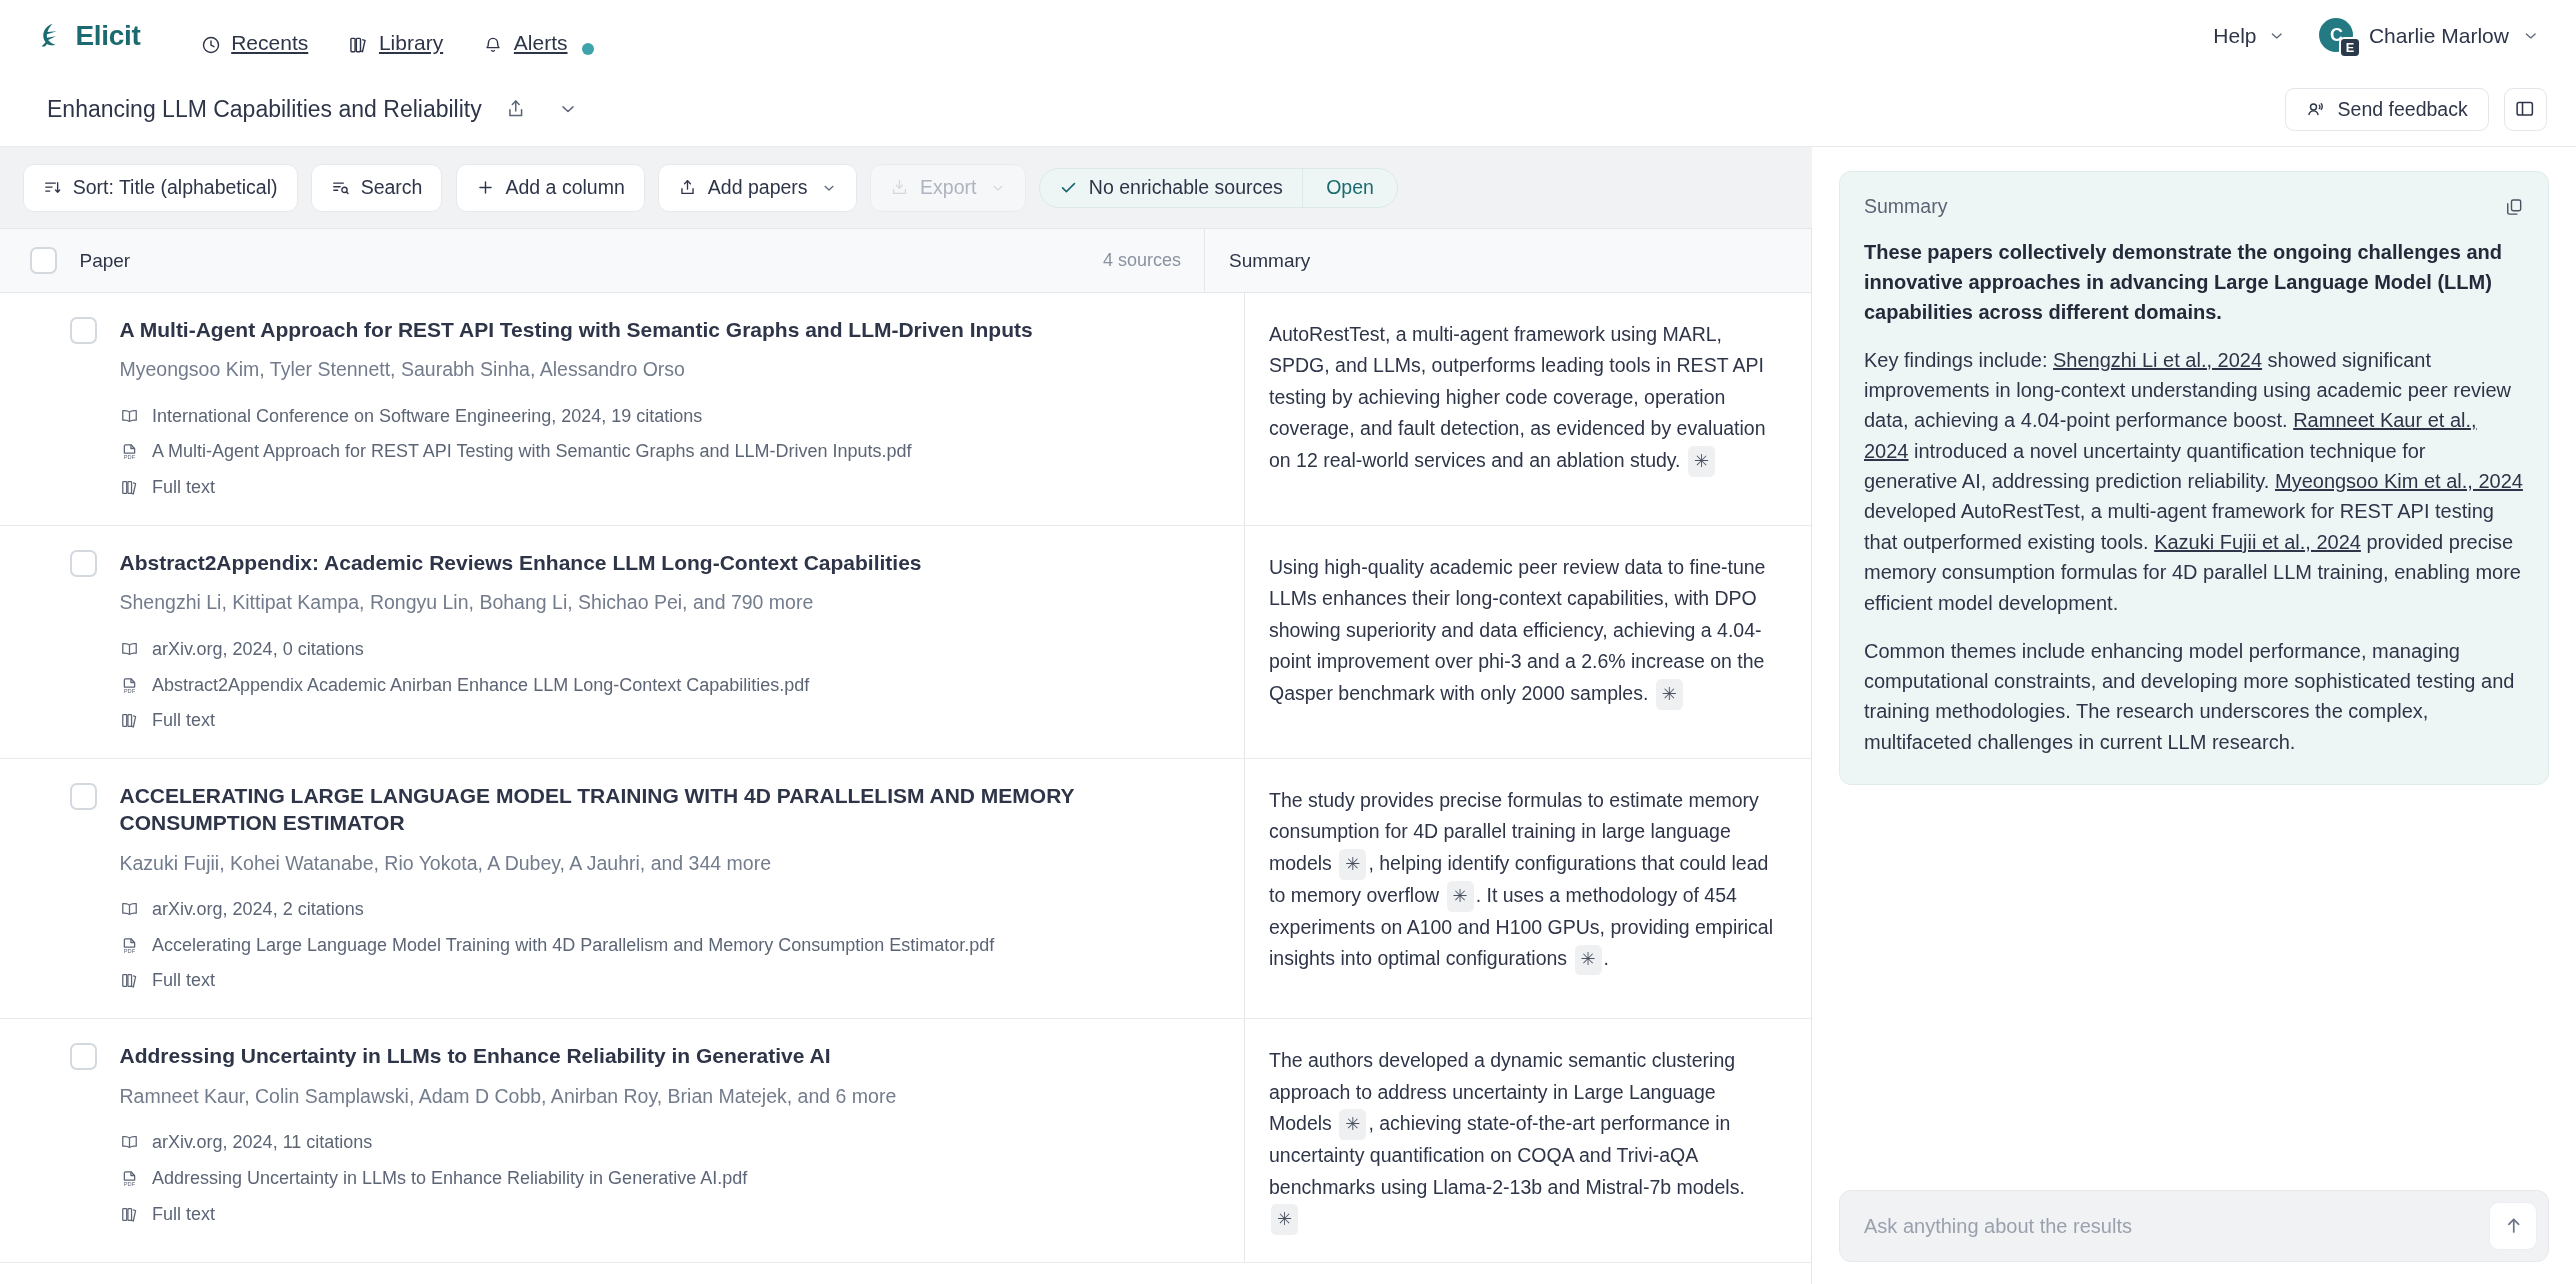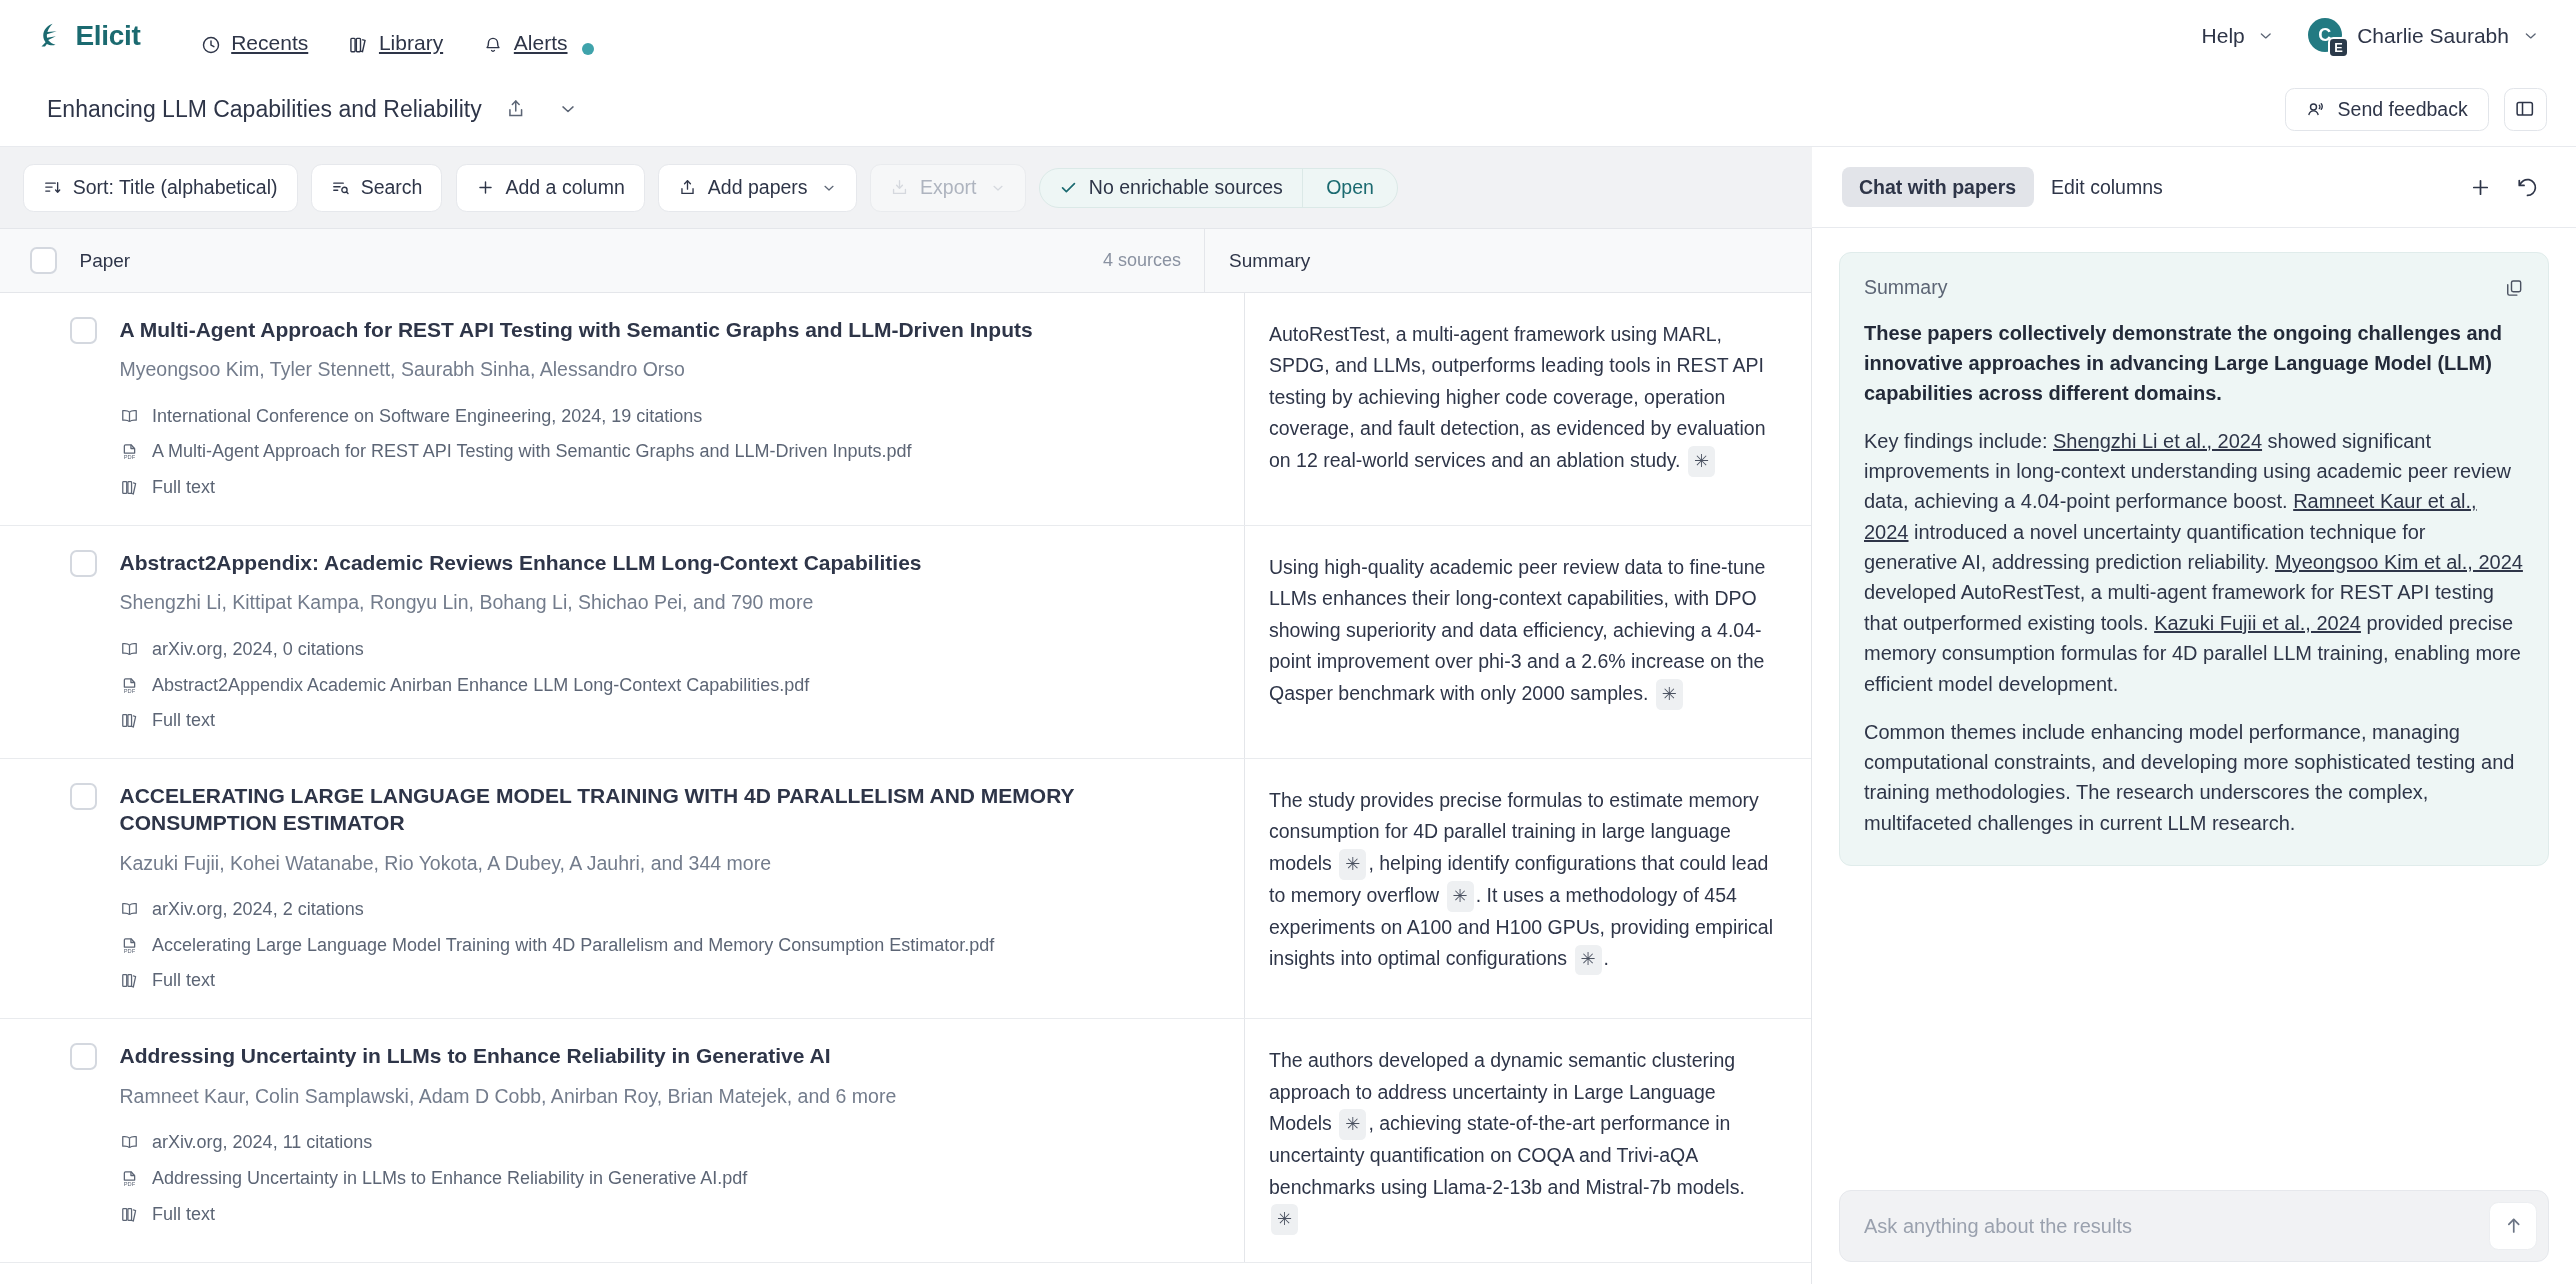--- a/index.html
+++ b/index.html
@@ -221,21 +221,21 @@
       <svg width="17.5" height="17.5" viewBox="0 0 24 24" fill="none" stroke="#5c6575" stroke-width="1.8">
           <path d="M6 9.5l6 5.5 6-5.5" stroke-linecap="round" stroke-linejoin="round"></path>
         </svg>
     </div>
 
     <div class="account">
       <div class="avatar-wrap">
         <div class="avatar">C</div>
         <div class="avatar-badge">E</div>
       </div>
-      <span class="account-name">Charlie Saurabh</span>
+      <span class="account-name">Charlie Marlow</span>
       <svg width="17.5" height="17.5" viewBox="0 0 24 24" fill="none" stroke="#5c6575" stroke-width="1.8">
           <path d="M6 9.5l6 5.5 6-5.5" stroke-linecap="round" stroke-linejoin="round"></path>
         </svg>
     </div>
   </div>
 
   <div class="titlebar">
     <span class="doc-title">Enhancing LLM Capabilities and Reliability</span>
     <button class="icon-btn">
       <svg width="21.5" height="21.5" viewBox="0 0 24 24" fill="none" stroke="#5c6575" stroke-width="1.7">
@@ -495,36 +495,20 @@
               <div class="td-sum">
                 <div class="sum-text">The authors developed a dynamic semantic clustering approach to address uncertainty in Large Language Models <span class="cite">✳</span>, achieving state-of-the-art performance in uncertainty quantification on COQA and Trivi-aQA benchmarks using Llama-2-13b and Mistral-7b models. <span class="cite">✳</span></div>
               </div>
             </div>
           </div>
         <div class="table-filler"></div>
       </div>
     </div>
 
     <div class="right-pane">
-      <div class="rp-tabs">
-        <div class="rp-tab active">Chat with papers</div>
-        <div class="rp-tab">Edit columns</div>
-        <div class="gap"></div>
-        <div class="rp-icon">
-          <svg width="23" height="23" viewBox="0 0 24 24" fill="none" stroke="#2e3548" stroke-width="1.8">
-              <path d="M12 5v14M5 12h14" stroke-linecap="round"></path>
-            </svg>
-        </div>
-        <div class="rp-icon">
-          <svg width="23" height="23" viewBox="0 0 24 24" fill="none" stroke="#2e3548" stroke-width="1.8">
-            <path d="M4 9.5A8.3 8.3 0 1112 20.3" stroke-linecap="round"></path>
-            <path d="M3.4 4.8v5h5" stroke-linecap="round" stroke-linejoin="round"></path>
-          </svg>
-        </div>
-      </div>
 
       <div class="rp-scroll">
         <div class="summary-card">
           <div class="sc-head">
             <span class="sc-title">Summary</span>
             <span class="sc-copy">
               <svg width="20" height="20" viewBox="0 0 24 24" fill="none" stroke="#4a5160" stroke-width="1.7">
                 <rect x="9" y="3.5" width="11" height="13" rx="2"></rect>
                   <path d="M15.5 20.5h-9a2 2 0 01-2-2V8" stroke-linecap="round"></path>
               </svg>

